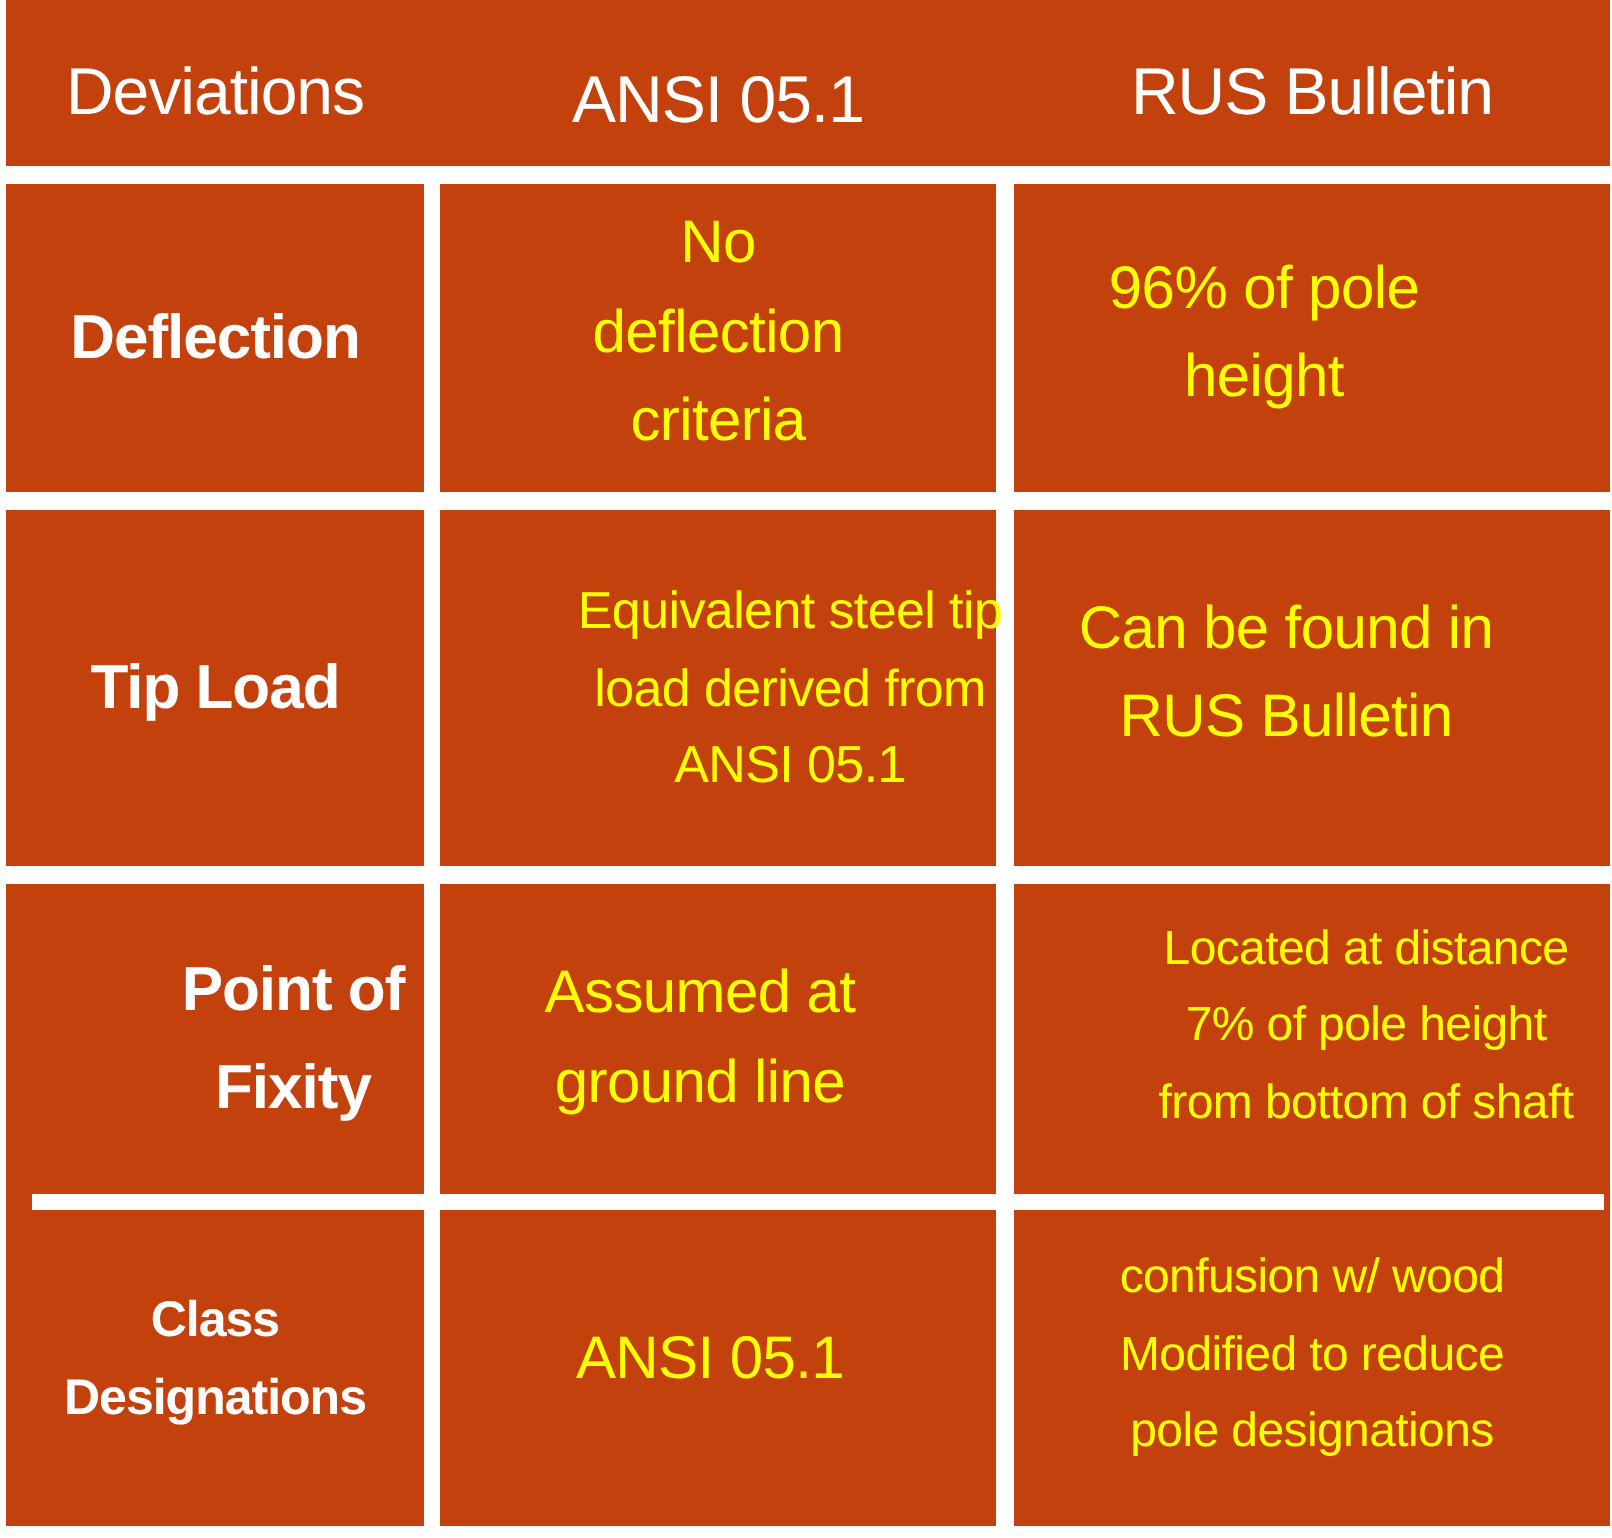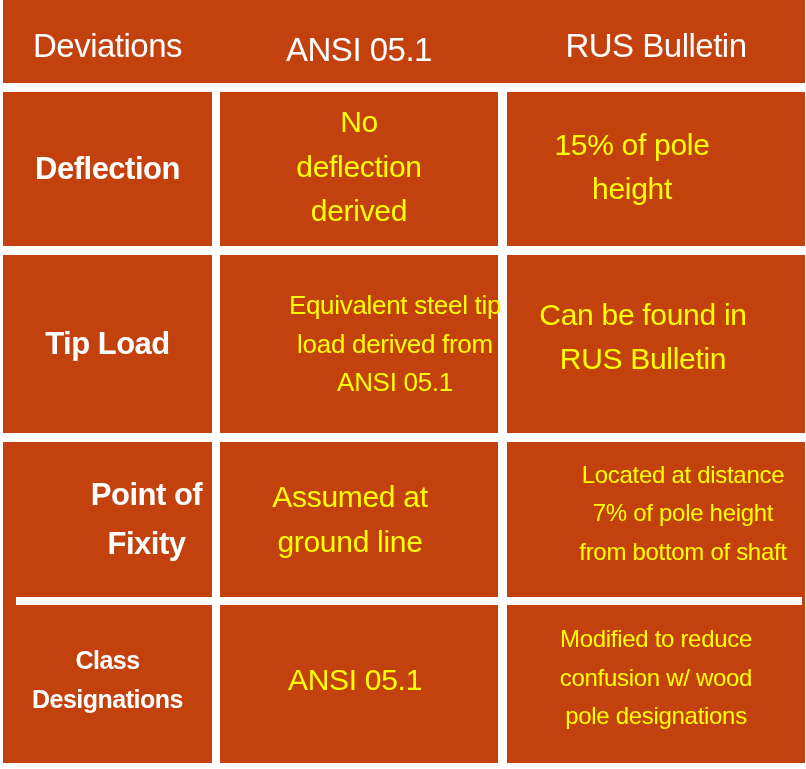--- a/index.html
+++ b/index.html
@@ -47,26 +47,26 @@
 
   <div class="cell rowlabel" style="left:0; top:92px; width:209px; height:154px;">
     <div>
       <span class="line">Deflection</span>
     </div>
   </div>
   <div class="cell val big" style="left:217px; top:88px; width:278px; height:158px;">
     <div>
       <span class="line">No</span>
       <span class="line">deflection</span>
-      <span class="line">derived</span>
+      <span class="line">criteria</span>
     </div>
   </div>
   <div class="cell val big" style="left:504px; top:88px; width:250px; height:158px;">
     <div>
-      <span class="line">15% of pole</span>
+      <span class="line">96% of pole</span>
       <span class="line">height</span>
     </div>
   </div>
 
   <div class="cell rowlabel" style="left:0; top:255px; width:209px; height:178px;">
     <div>
       <span class="line">Tip Load</span>
     </div>
   </div>
   <div class="cell val med" style="left:217px; top:255px; width:278px; height:178px;">
@@ -109,19 +109,19 @@
       <span class="line">Designations</span>
     </div>
   </div>
   <div class="cell val big" style="left:217px; top:605px; width:270px; height:150px;">
     <div>
       <span class="line">ANSI 05.1</span>
     </div>
   </div>
   <div class="cell val sm" style="left:504px; top:603px; width:298px; height:150px;">
     <div>
+      <span class="line">confusion w/ wood</span>
       <span class="line">Modified to reduce</span>
-      <span class="line">confusion w/ wood</span>
       <span class="line">pole designations</span>
     </div>
   </div>
 
 </div>
 
 </body></html>

